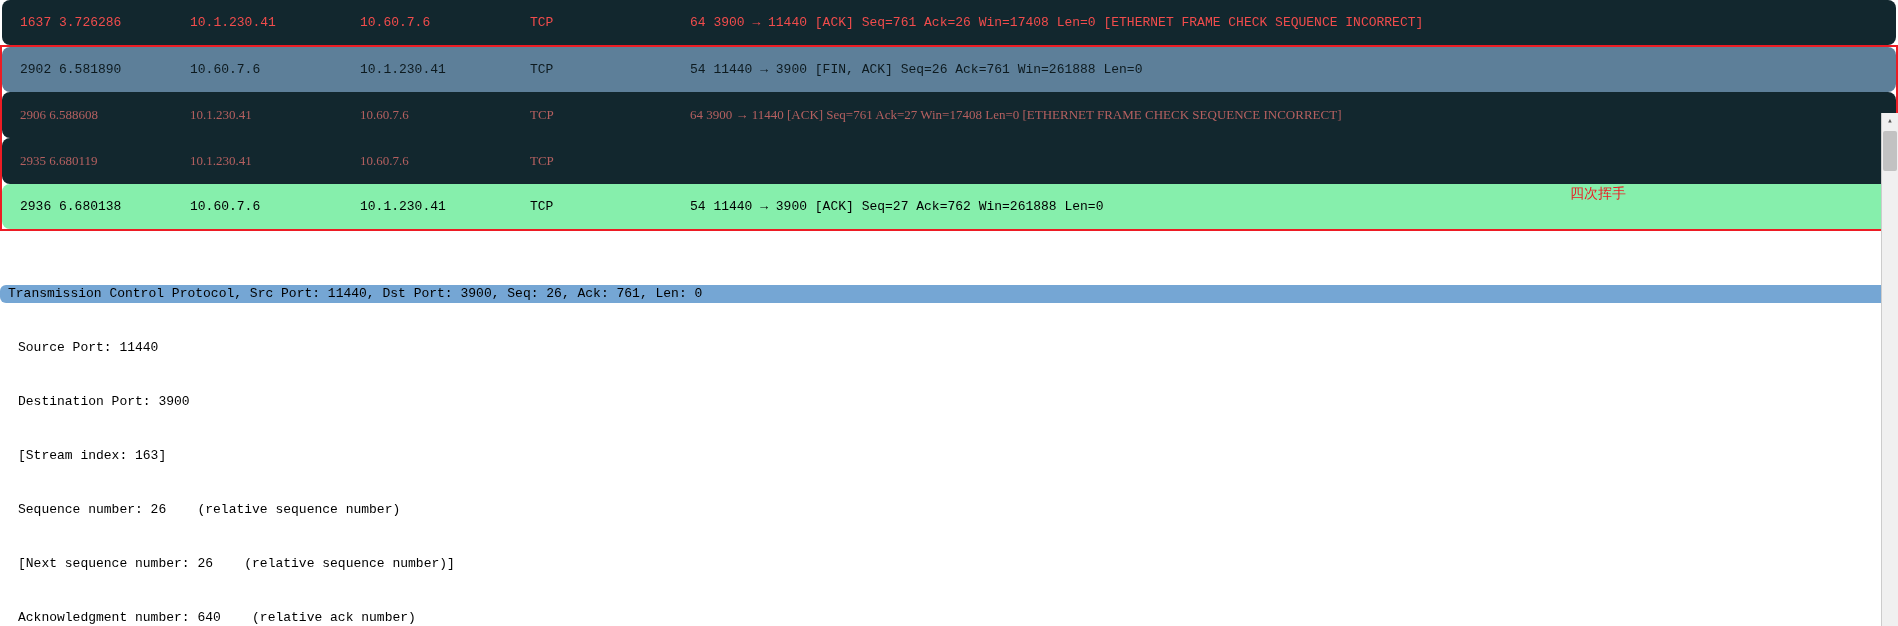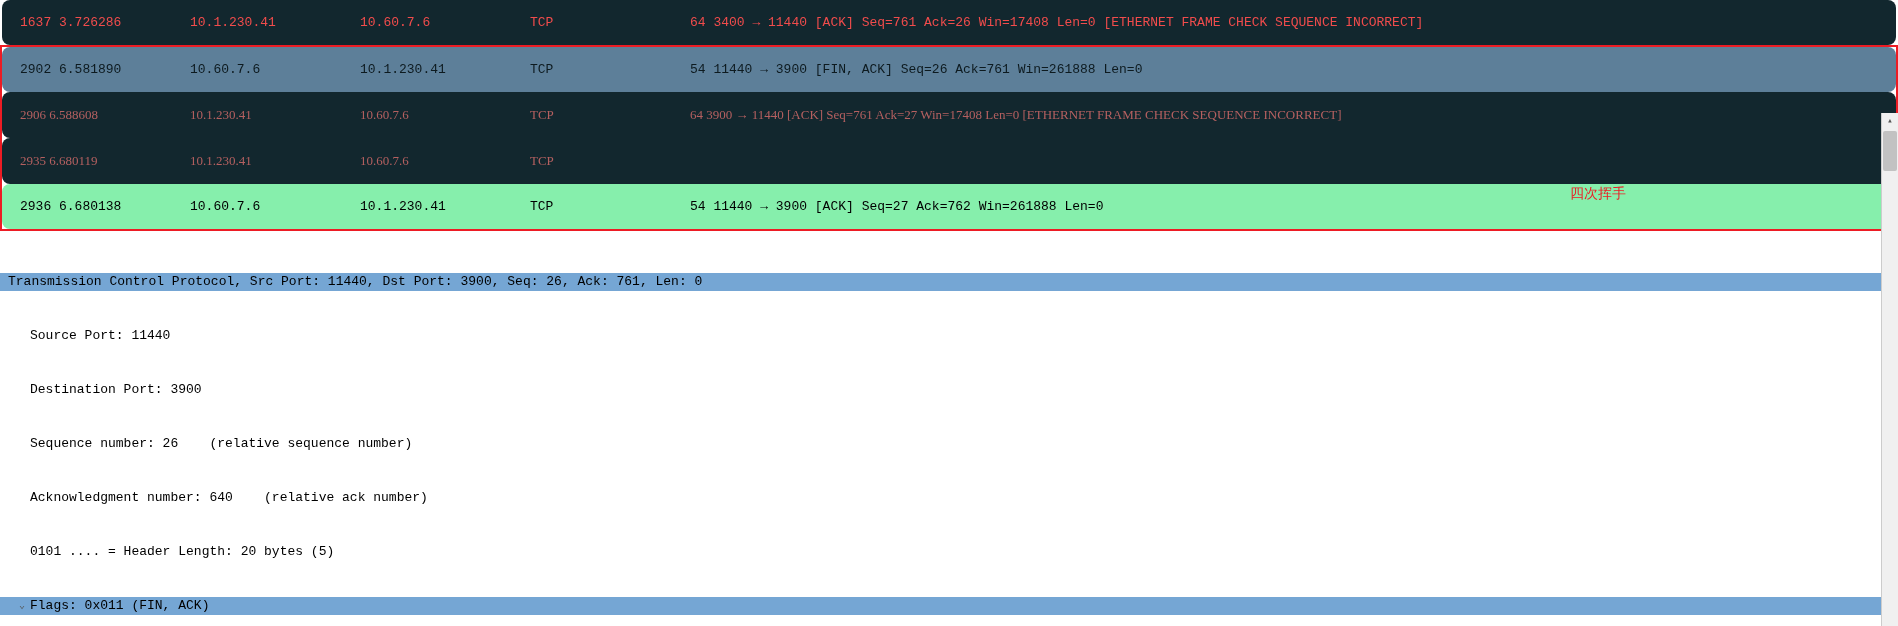--- a/index.html
+++ b/index.html
@@ -6,21 +6,21 @@
     body {
       font-family: "Consolas", "Courier New", monospace;
       font-size: 13px;
       background: #ffffff;
       color: #000;
       overflow-x: hidden;
     }
     .packet-list {
       width: 100%;
       border: 2px solid #ed1c24;
-      margin-bottom: 6px;
+      margin-bottom: 18px;
     }
     .packet-row {
       display: grid;
       grid-template-columns: 170px 170px 170px 160px 1000px;
       padding: 15px 18px;
       white-space: pre;
       cursor: pointer;
       position: relative;
       border-radius: 8px;
     }
@@ -42,24 +42,25 @@
     .detail-panel {
       padding: 0;
       line-height: 18px;
       white-space: pre;
       position: relative;
     }
     .detail-line {
       padding: 0 4px 0 8px;
       display:flex;
       align-items:center;
+      border-radius:6px;
     }
     .detail-line.hdr { background:#75a6d4; font-weight:normal; padding-left: 8px; }
     .detail-line.field-sel { background:#75a6d4; }
-    .indent1 { padding-left: 30px; }
+    .indent1 { padding-left: 18px; }
     .caret {
       display:inline-block;
       width:12px;
       text-align:center;
       color:#555;
       font-size:10px;
       margin-left:-14px;
       margin-right:2px;
     }
     .scrollbar {
@@ -88,21 +89,21 @@
     .cell { overflow:hidden; text-overflow: clip; }
   </style>
 </head>
 <body>
 
 <div class="packet-row row-red-dark" style="border:none;margin-left:2px;margin-right:2px;">
   <span class="cell">1637 3.726286</span>
   <span class="cell">10.1.230.41</span>
   <span class="cell">10.60.7.6</span>
   <span class="cell">TCP</span>
-  <span class="cell">64 3400 → 11440 [ACK] Seq=761 Ack=26 Win=17408 Len=0 [ETHERNET FRAME CHECK SEQUENCE INCORRECT]</span>
+  <span class="cell">64 3900 → 11440 [ACK] Seq=761 Ack=26 Win=17408 Len=0 [ETHERNET FRAME CHECK SEQUENCE INCORRECT]</span>
 </div>
 
 <div class="packet-list">
   <div class="packet-row row-selected">
     <span class="cell">2902 6.581890</span>
     <span class="cell">10.60.7.6</span>
     <span class="cell">10.1.230.41</span>
     <span class="cell">TCP</span>
     <span class="cell">54 11440 → 3900 [FIN, ACK] Seq=26 Ack=761 Win=261888 Len=0</span>
   </div>
@@ -126,21 +127,23 @@
     <span class="cell">TCP</span>
     <span class="cell">54 11440 → 3900 [ACK] Seq=27 Ack=762 Win=261888 Len=0</span>
     <span class="annotation red-text">四次挥手</span>
   </div>
 </div>
 
 <div class="detail-panel">
   <div class="detail-line hdr">Transmission Control Protocol, Src Port: 11440, Dst Port: 3900, Seq: 26, Ack: 761, Len: 0</div>
   <div class="detail-line indent1">Source Port: 11440</div>
   <div class="detail-line indent1">Destination Port: 3900</div>
+  <div class="detail-line indent1">[Stream index: 163]</div>
   <div class="detail-line indent1">Sequence number: 26    (relative sequence number)</div>
+  <div class="detail-line indent1">[Next sequence number: 26    (relative sequence number)]</div>
   <div class="detail-line indent1">Acknowledgment number: 640    (relative ack number)</div>
   <div class="detail-line indent1">0101 .... = Header Length: 20 bytes (5)</div>
   <div class="detail-line indent1 field-sel"><span class="caret">⌄</span><span>Flags: 0x011 (FIN, ACK)</span></div>
   
   
   
 </div>
 
 <div class="scrollbar">
   <div class="scroll-up">▴</div>

